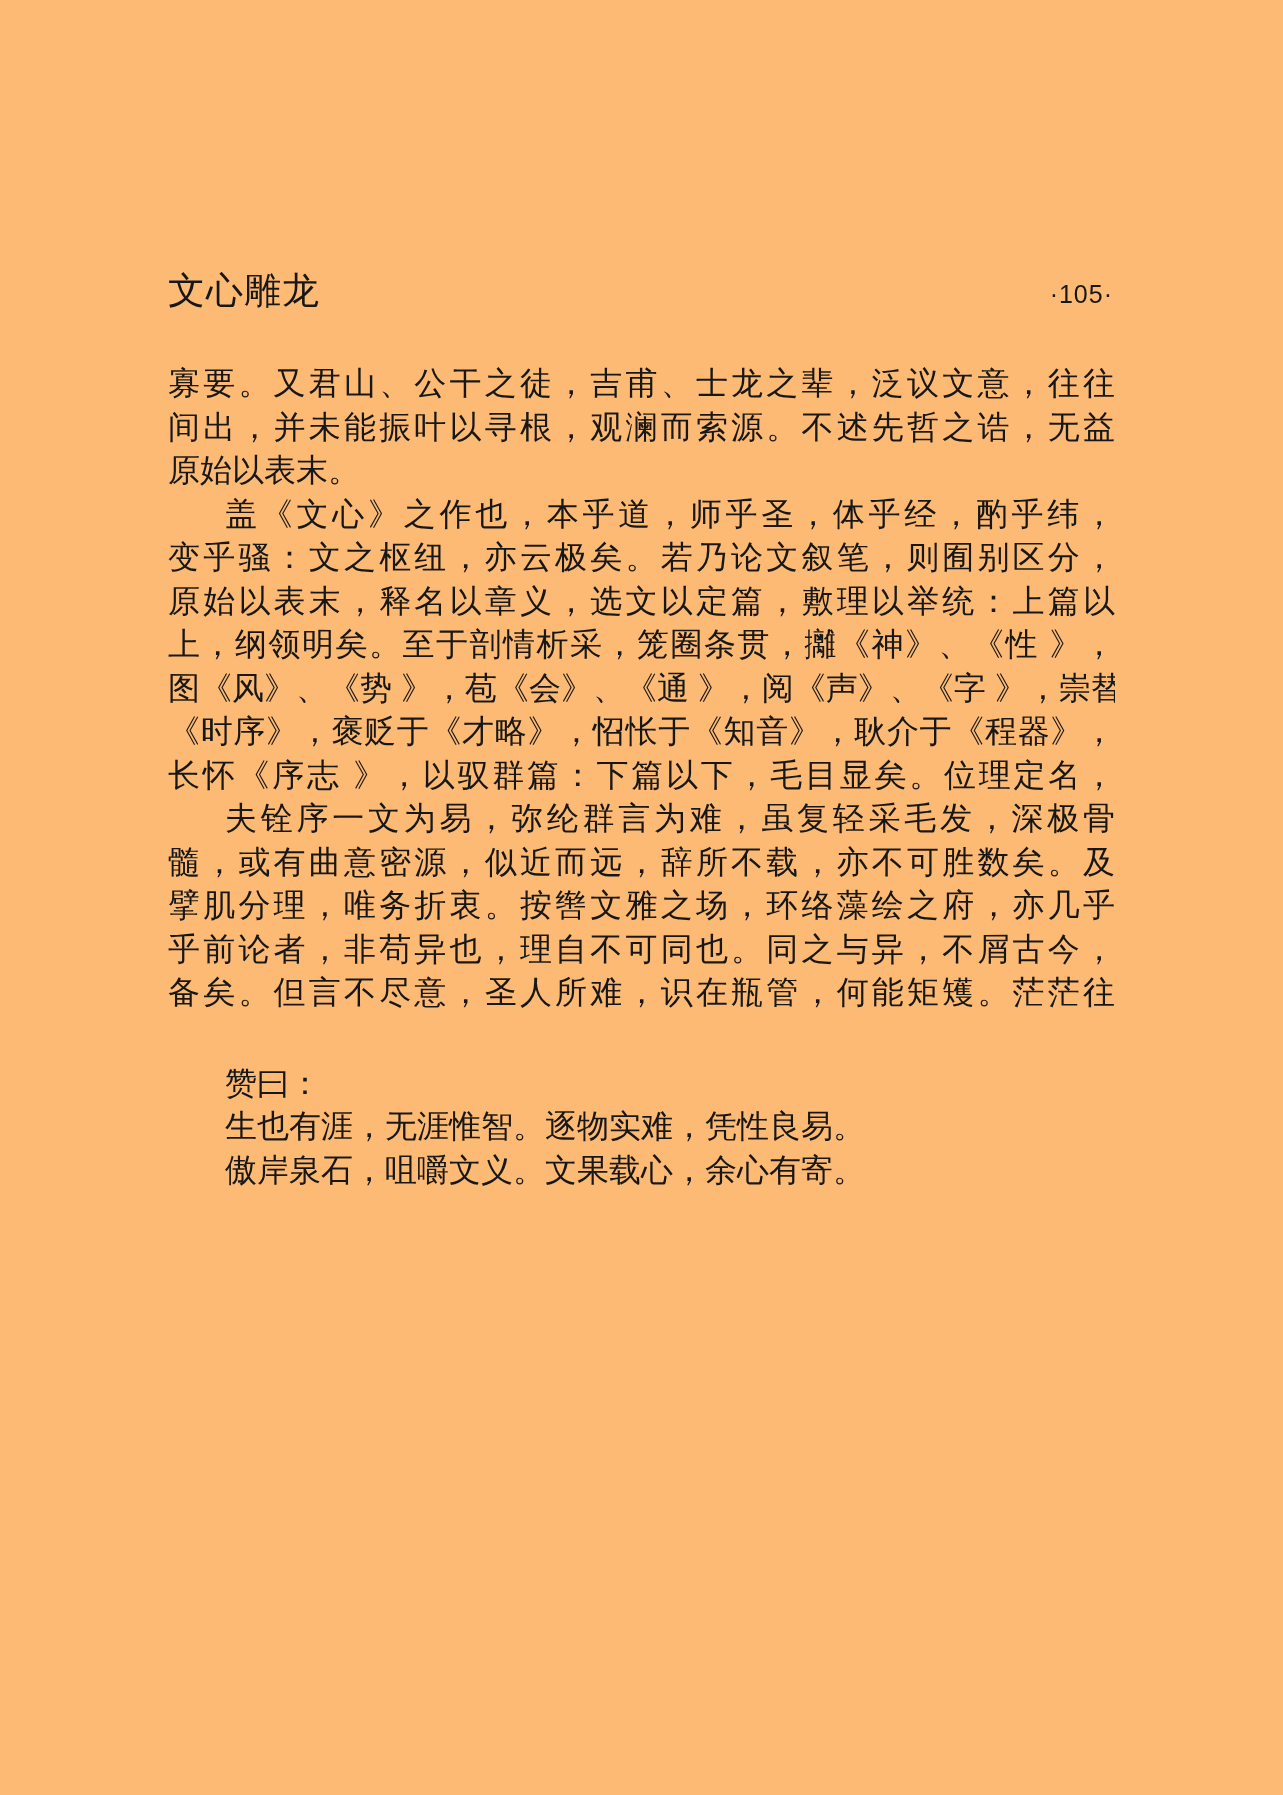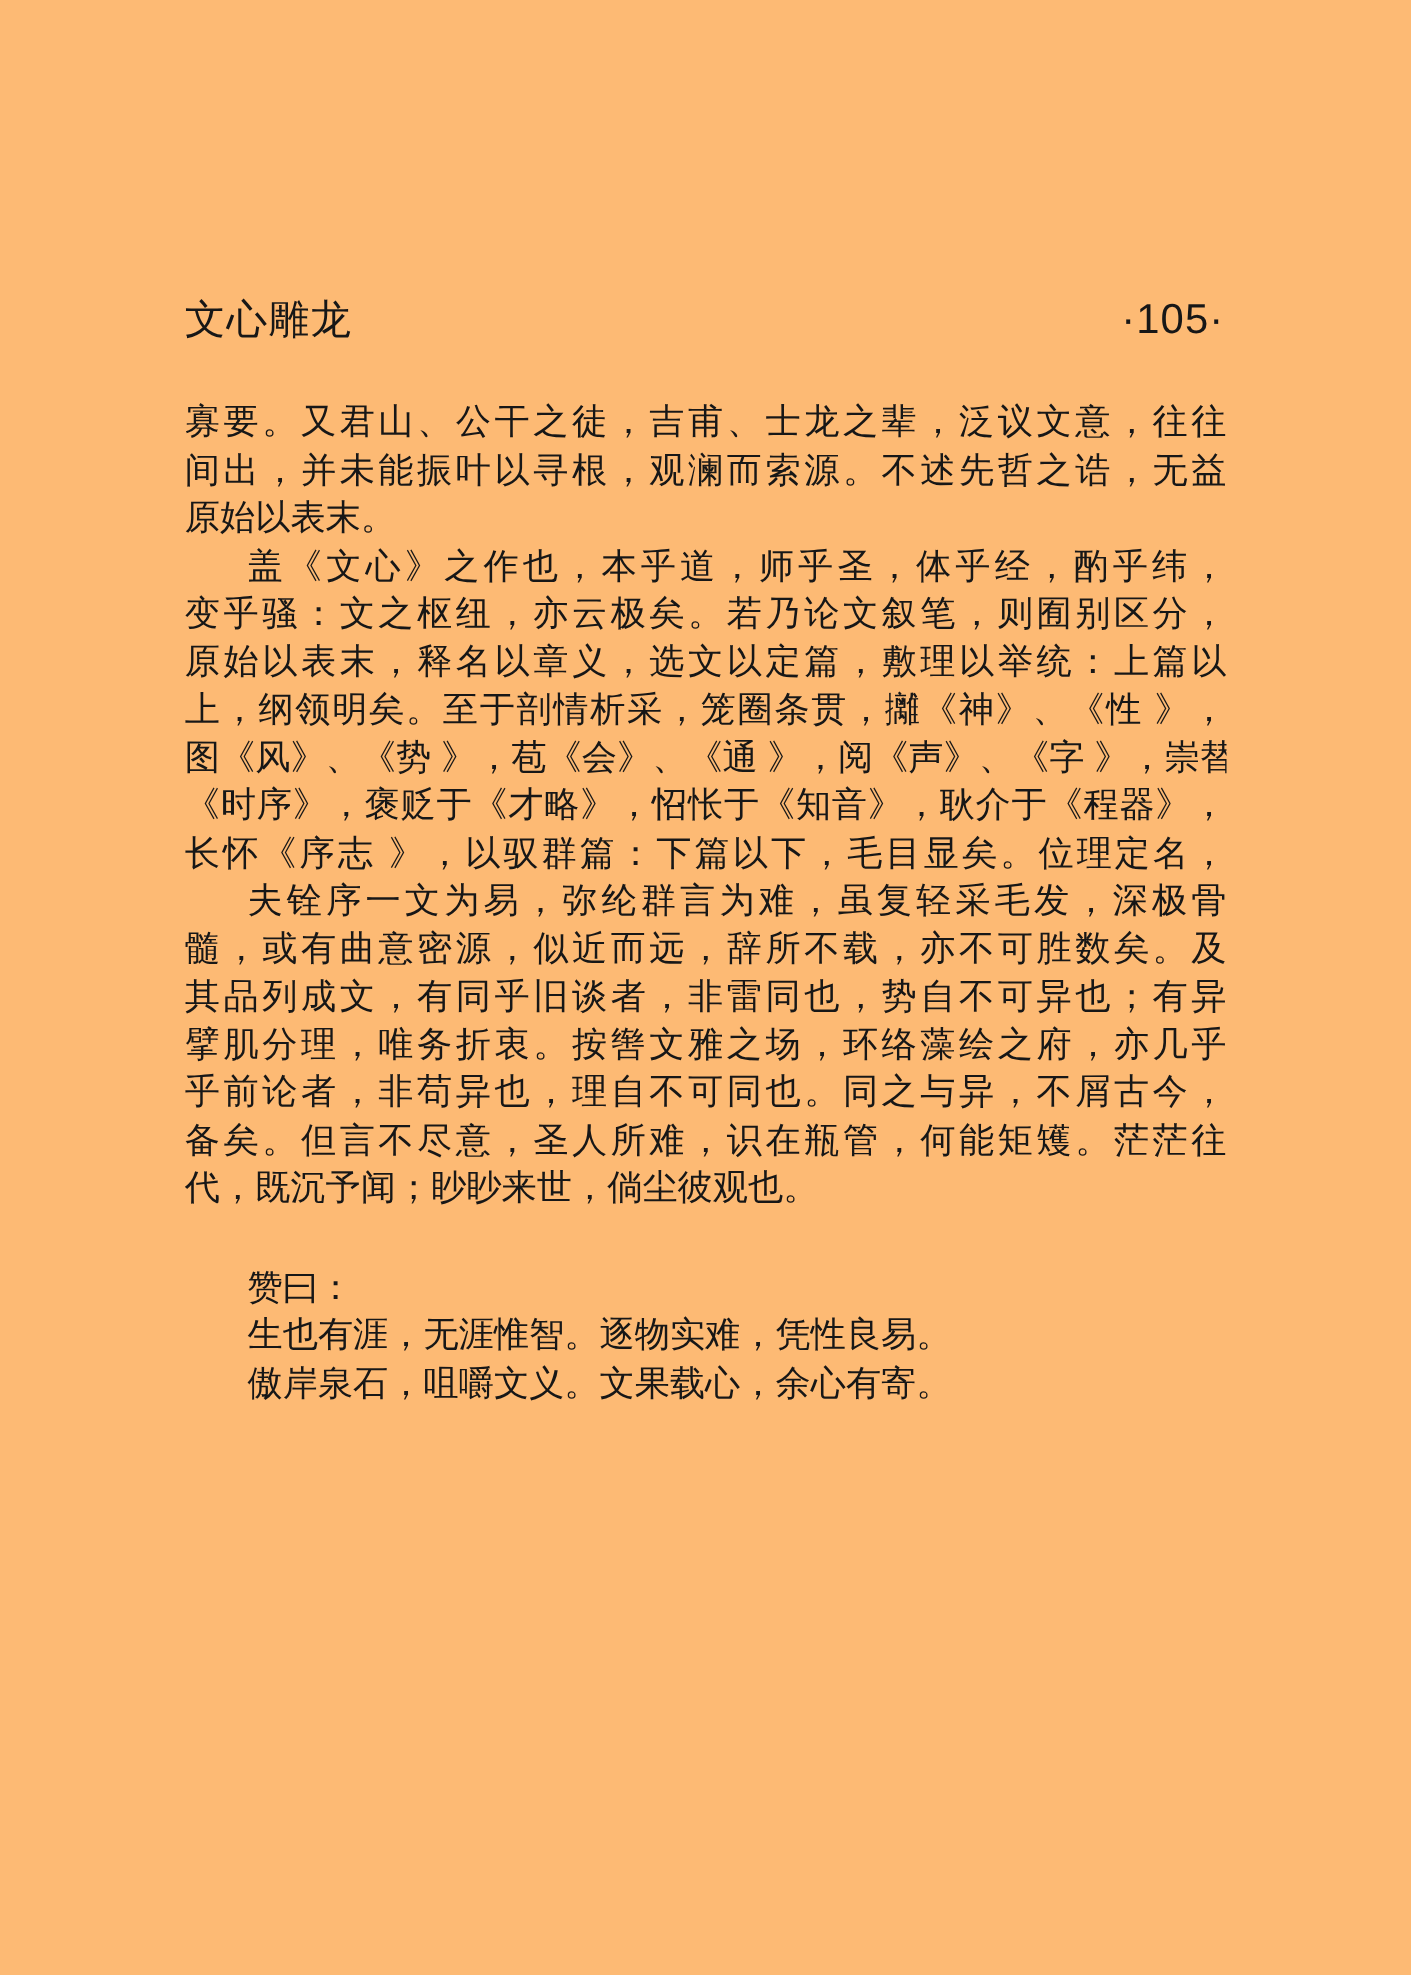--- a/index.html
+++ b/index.html
@@ -24,21 +24,21 @@
     display: flex;
     justify-content: space-between;
     align-items: baseline;
   }
   .book-title {
     font-size: 37px;
     letter-spacing: 1px;
     font-style: normal;
   }
   .page-number {
-    font-size: 38px;
+    font-size: 25px;
     letter-spacing: 1px;
   }
   .body-text {
     position: absolute;
     left: 168px;
     right: 168px;
     top: 362px;
   }
   .line {
     font-size: 32px;
@@ -89,25 +89,23 @@
       <div class="line">原始以表末，释名以章义，选文以定篇，敷理以举统：上篇以</div>
       <div class="line">上，纲领明矣。至于剖情析采，笼圈条贯，攡《神》、《性 》，</div>
       <div class="line">图《风》、《势 》，苞《会》、《通 》，阅《声》、《字 》，崇替于</div>
       <div class="line">《时序》，褒贬于《才略》，怊怅于《知音》，耿介于《程器》，</div>
       <div class="line">长怀《序志 》，以驭群篇：下篇以下，毛目显矣。位理定名，</div>
     </div>
 
     <div>
       <div class="line indent">夫铨序一文为易，弥纶群言为难，虽复轻采毛发，深极骨</div>
       <div class="line">髓，或有曲意密源，似近而远，辞所不载，亦不可胜数矣。及</div>
-      <div class="line">其品列成文，有同乎旧谈者，非雷同也，势自不可异也；有异</div>
       <div class="line">擘肌分理，唯务折衷。按辔文雅之场，环络藻绘之府，亦几乎</div>
       <div class="line">乎前论者，非苟异也，理自不可同也。同之与异，不屑古今，</div>
       <div class="line">备矣。但言不尽意，圣人所难，识在瓶管，何能矩矱。茫茫往</div>
-      <div class="line end">代，既沉予闻；眇眇来世，倘尘彼观也。</div>
     </div>
 
     <div class="verse-spacer"></div>
 
     <div class="verse">
       <div class="line">赞曰：</div>
       <div class="line">生也有涯，无涯惟智。逐物实难，凭性良易。</div>
       <div class="line">傲岸泉石，咀嚼文义。文果载心，余心有寄。</div>
     </div>
 

